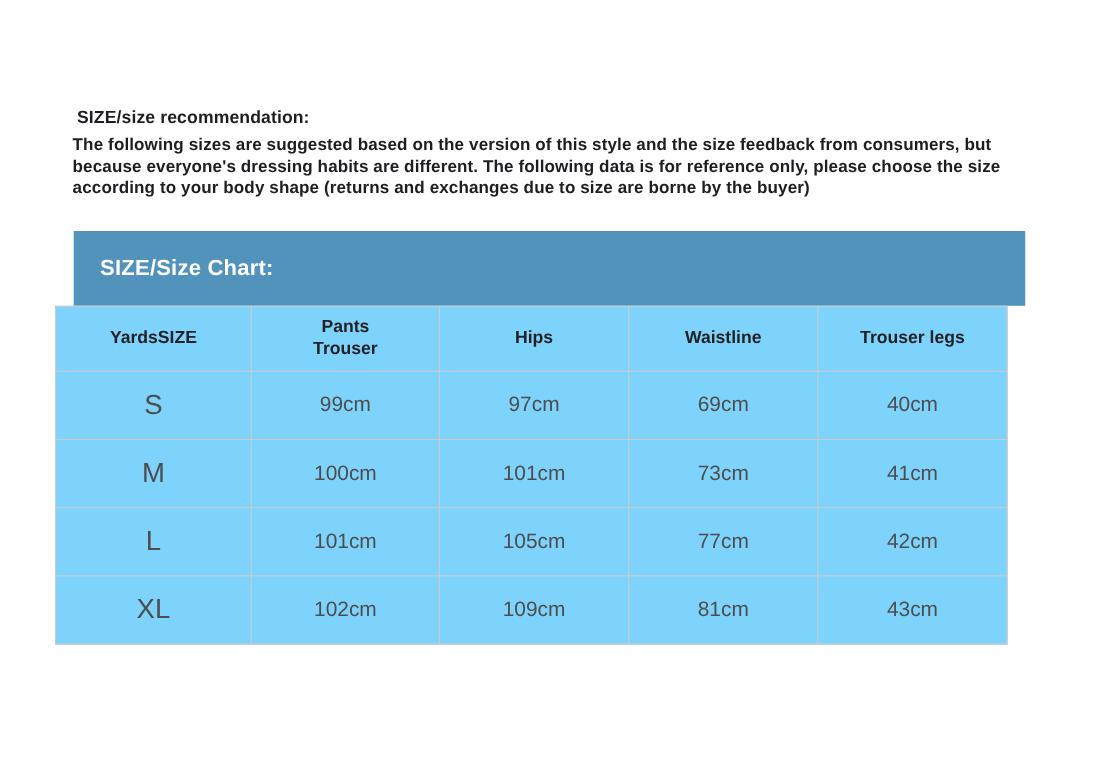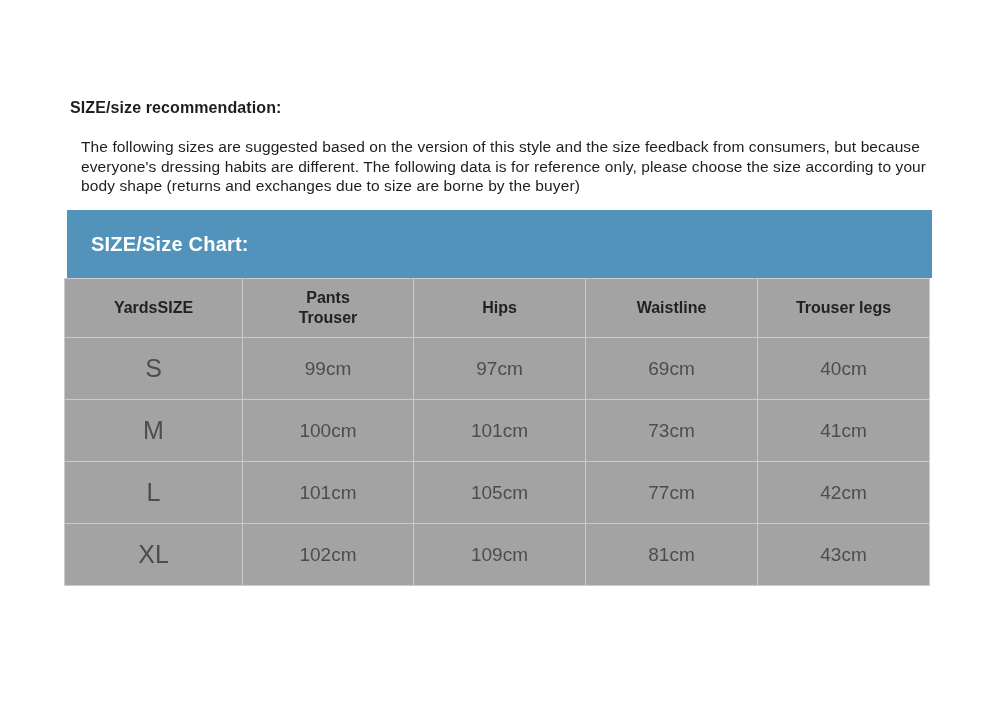--- a/index.html
+++ b/index.html
@@ -24,23 +24,23 @@
     font-size: 16px;
     font-weight: bold;
     letter-spacing: 0.1px;
     color: #1f1d21;
   }
   .size-disclaimer {
     position: absolute;
     left: 65px;
     top: 121px;
     width: 876px;
-    margin: 16px;
+    margin: 1px;
     font-size: 15.5px;
-    font-weight: normal;
+    font-weight: bold;
     line-height: 19.5px;
     letter-spacing: 0.1px;
     color: #1f1d21;
   }
   .title-bar {
     position: absolute;
     left: 67px;
     top: 210px;
     width: 865px;
     height: 68px;
@@ -51,26 +51,26 @@
     padding-left: 24px;
   }
   .title-bar .bar-title {
     color: #ffffff;
     font-size: 20px;
     font-weight: bold;
     letter-spacing: 0.2px;
   }
   table.size-chart {
     position: absolute;
-    left: 64px;
+    left: 50px;
     top: 278px;
     width: 865px;
     border-collapse: collapse;
     table-layout: fixed;
-    background: #a3a3a3;
+    background: #7dd3fc;
     padding-left: 22px;
   }
   table.size-chart th,
   table.size-chart td {
     border: 1px solid #cbcbcb;
     text-align: center;
     vertical-align: middle;
     padding: 0;
   }
   table.size-chart th {

